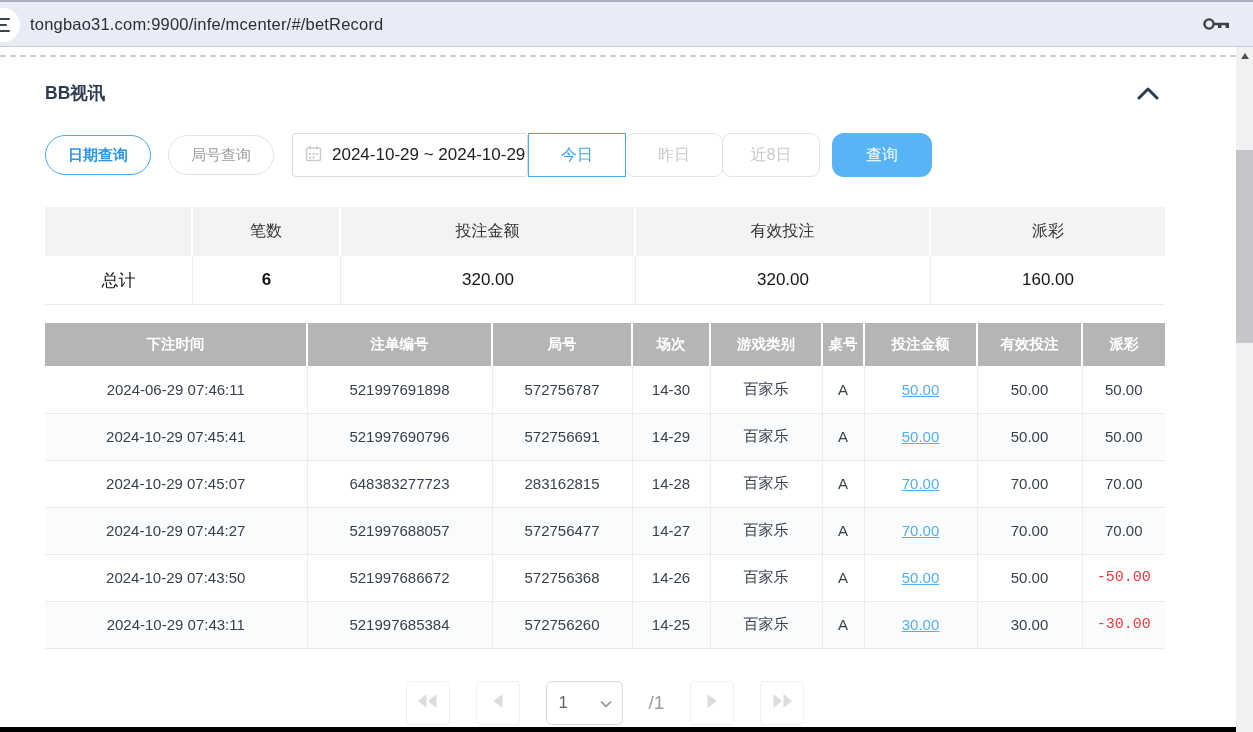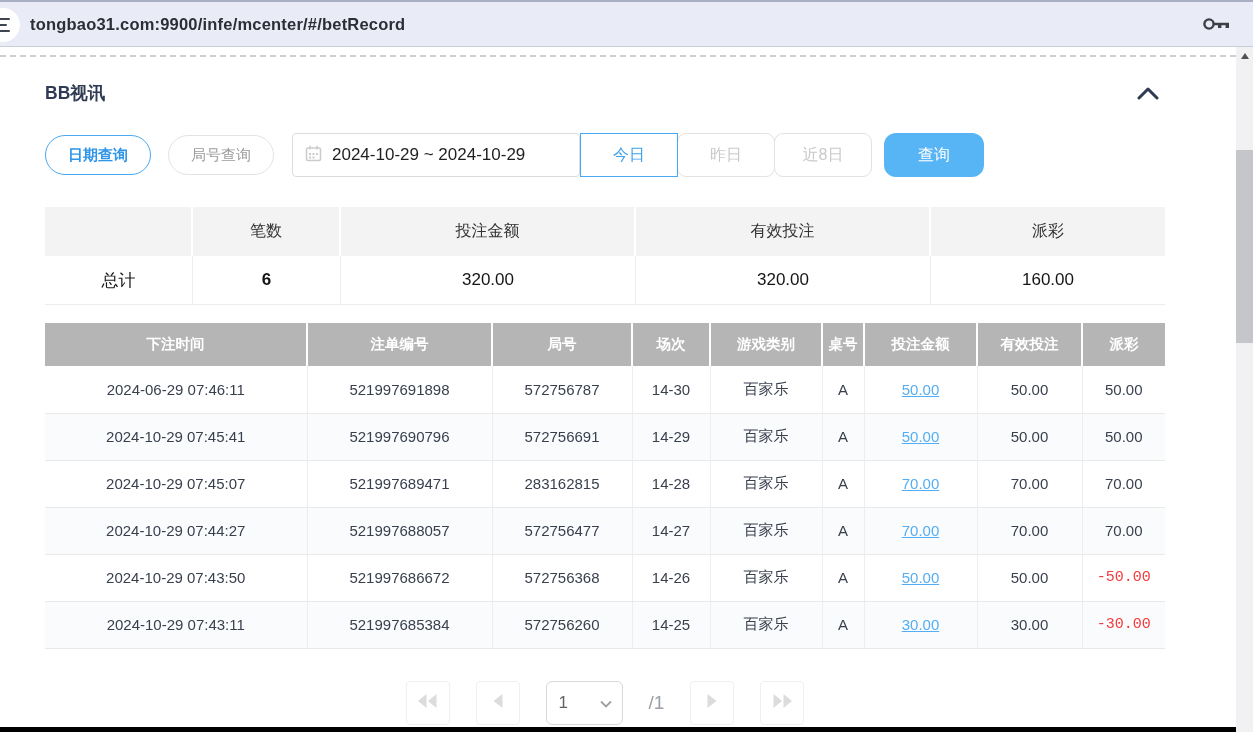--- a/index.html
+++ b/index.html
@@ -17,37 +17,37 @@
     position:absolute; left:-14px; top:6px; width:34px; height:34px;
     background:#fff; border-radius:50%;
     display:flex; flex-direction:column; align-items:center; justify-content:center;
   }
   .favicon-circle i { display:block; height:2.4px; background:#3f4550; border-radius:1px; margin:1.8px 0; }
   .favicon-circle i:nth-child(1){ width:13px; }
   .favicon-circle i:nth-child(2){ width:8px; }
   .favicon-circle i:nth-child(3){ width:13px; }
   .url-text {
     position:absolute; left:30px; top:50%; transform:translateY(-50%);
-    font-size:16.5px; color:#2c2e36; letter-spacing:.2px;font-weight:bold;
+    font-size:16.5px; color:#2c2e36; letter-spacing:.2px;
   }
   .key-btn { position:absolute; right:22px; top:50%; transform:translateY(-50%); background:none; border:none; cursor:pointer; line-height:0; }
   
   .dashed-sep { margin-top:8px; border-top:2px dashed #cfcfcf; height:0; margin-right:17px; }
   
   .content { padding-left:45px; width:1165px; }
   .panel-header { margin-top:24px; width:1120px; display:flex; justify-content:space-between; align-items:center; }
   .panel-title { font-size:17.5px; font-weight:bold; color:#2e3b52; }
   .collapse-btn { background:none; border:none; cursor:pointer; margin-right:6px; line-height:0; }
   
   .filter-row { margin-top:28px; display:flex; align-items:center; }
   .pill-btn { height:40px; min-width:106px; padding:0 18px; border-radius:20px; background:#fff; font-size:15px;
     display:flex; align-items:center; justify-content:center; cursor:pointer; font-family:inherit; }
   .pill-btn.active { border:1px solid #4aa8f0; color:#2e95e8; font-weight:bold; }
   .pill-btn.inactive { border:1px solid #e3e3e3; color:#9a9a9a; margin-left:17px; }
-  .date-box { margin-left:18px; width:288px; height:44px; border:1px solid #dcdcdc; border-radius:4px;
+  .date-box { margin-left:18px; width:236px; height:44px; border:1px solid #dcdcdc; border-radius:4px;
     display:flex; align-items:center; padding-left:12px; background:#fff; cursor:pointer; }
   .date-text { margin-left:10px; font-size:17px; color:#1f1f1f; }
   .segmented { margin-left:0; display:flex; }
   .seg-btn { width:98px; height:44px; background:#fff; border:1px solid #e2e2e2; font-size:16px; color:#c9c9c9;
     display:flex; align-items:center; justify-content:center; cursor:pointer; font-family:inherit; position:relative; }
   .seg-btn + .seg-btn { margin-left:-1px;border-radius:9px; }
   .seg-btn.active { border:1px solid #4aa8f0; color:#3fa2ee; z-index:1; }
   .search-btn { margin-left:12px; width:100px; height:44px; background:#57b5f6; color:#fff; font-size:16px;
     border:none; border-radius:12px; cursor:pointer; font-family:inherit; }
   
@@ -205,21 +205,21 @@
     <td>572756691</td>
     <td>14-29</td>
     <td>百家乐</td>
     <td>A</td>
     <td><a>50.00</a></td>
     <td>50.00</td>
     <td>50.00</td>
   </tr>
           <tr>
     <td>2024-10-29 07:45:07</td>
-    <td>521997689471</td>
+    <td>648383277723</td>
     <td>283162815</td>
     <td>14-28</td>
     <td>百家乐</td>
     <td>A</td>
     <td><a>70.00</a></td>
     <td>70.00</td>
     <td>70.00</td>
   </tr>
           <tr>
     <td>2024-10-29 07:44:27</td>

